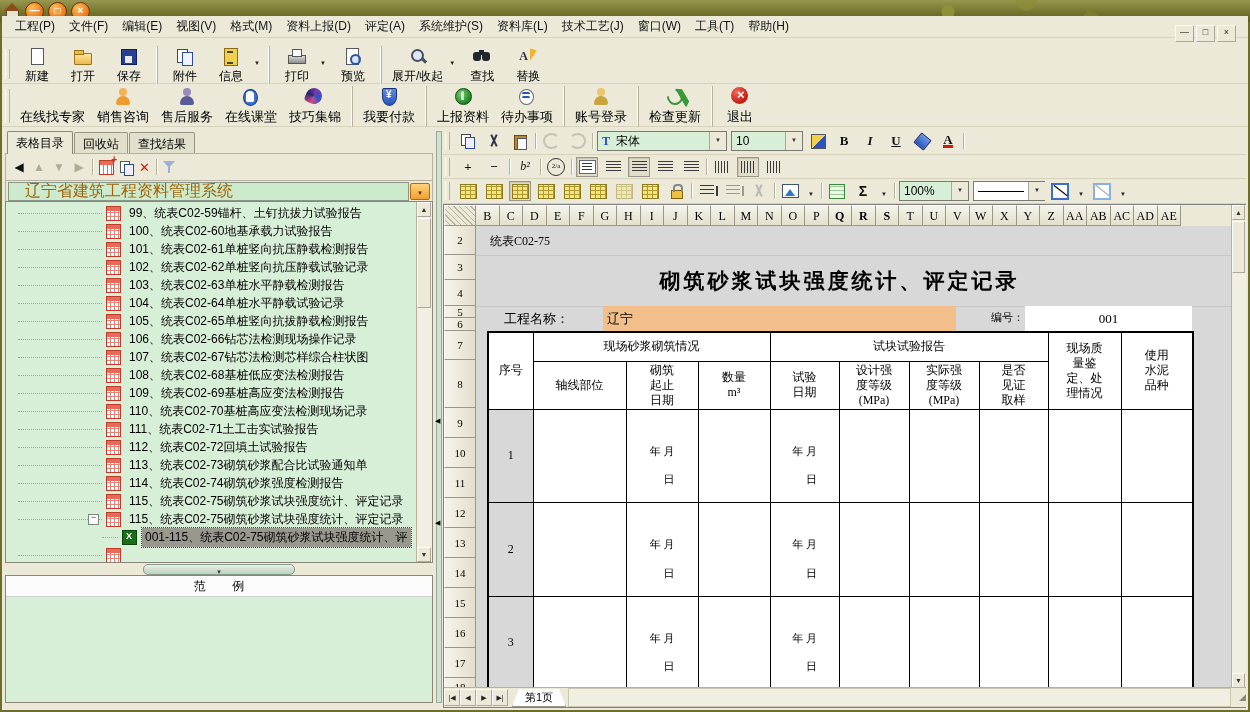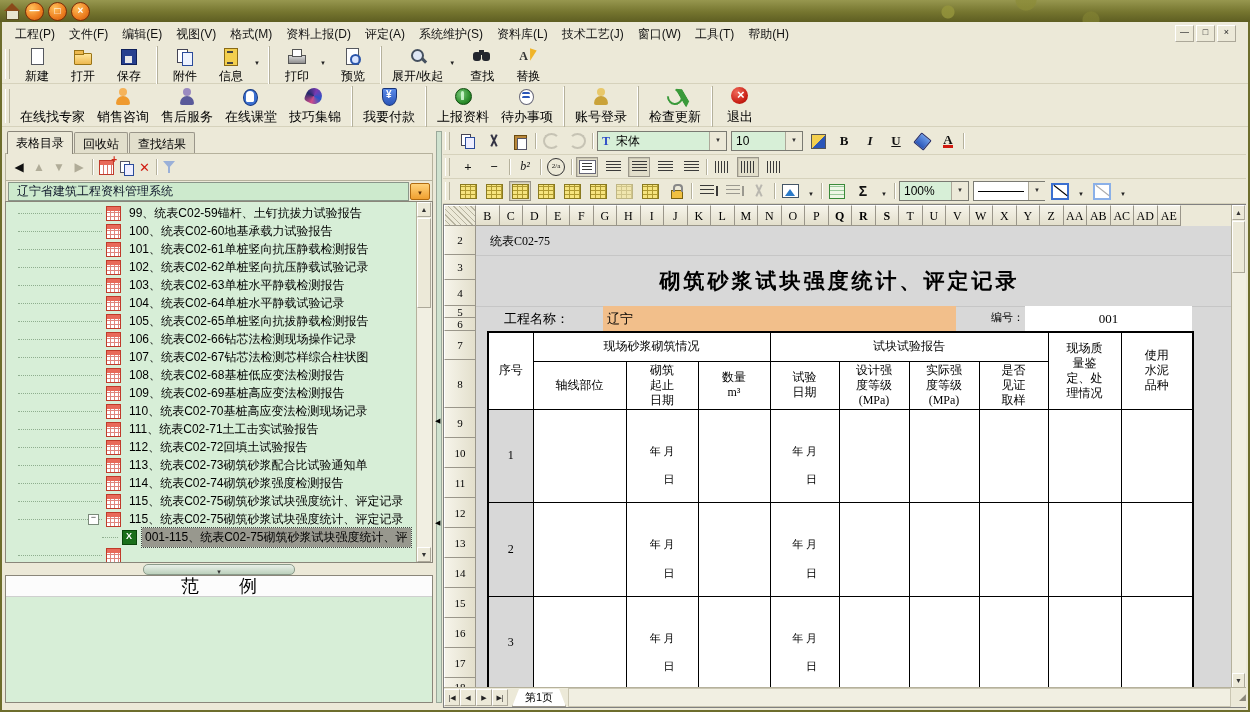--- a/index.html
+++ b/index.html
@@ -10,21 +10,21 @@
   .titlebar{position:absolute;left:-2px;top:0;width:1250px;height:22px;background:linear-gradient(180deg,#97974f,#75752f 55%,#5e5e22);display:flex;align-items:center;padding:0 4px;box-sizing:border-box;overflow:hidden;}
   .titlebar .swirl{position:absolute;right:120px;top:-8px;width:260px;height:40px;background:radial-gradient(circle at 30% 50%,rgba(150,150,60,.8) 0 6px,transparent 7px),radial-gradient(circle at 60% 20%,rgba(140,140,55,.7) 0 10px,transparent 11px),radial-gradient(circle at 85% 70%,rgba(130,130,50,.7) 0 8px,transparent 9px);}
   .app-icon{width:16px;height:15px;position:relative;margin-right:5px;}
   .app-icon::before{content:"";position:absolute;left:2px;top:6px;width:11px;height:8px;background:#e8e4d0;border:1px solid #5a4a20;}
   .app-icon::after{content:"";position:absolute;left:0;top:-1px;border-left:8px solid transparent;border-right:8px solid transparent;border-bottom:8px solid #8a4a1a;}
   .title-text{color:#fff;font-weight:bold;font-size:12px;text-shadow:1px 1px 1px #3a3a10;white-space:nowrap;overflow:hidden;flex:1;}
   .winbtns{display:flex;gap:4px;margin-right:4px;}
   .wbtn{width:17px;height:17px;border-radius:50%;background:radial-gradient(circle at 35% 30%,#ffc05a,#ed7d1f 60%,#c85a10);border:1px solid #7a2d08;color:#fff;font-size:10px;font-weight:bold;line-height:15px;text-align:center;}
 
   
-  .menubar{position:absolute;left:0;top:24px;width:1246px;height:22px;background:#ece9d8;border-bottom:1px solid #d6d2bc;display:flex;align-items:center;padding-left:6px;box-sizing:border-box;}
+  .menubar{position:absolute;left:0;top:16px;width:1246px;height:22px;background:#ece9d8;border-bottom:1px solid #d6d2bc;display:flex;align-items:center;padding-left:6px;box-sizing:border-box;}
   .menu-item{font-size:12px;color:#111;padding:2px 7px;white-space:nowrap;}
   .mdi-btns{margin-left:auto;display:flex;gap:2px;margin-right:6px;}
   .mdibtn{width:17px;height:15px;background:#ece9d8;border:1px solid #aca899;border-top-color:#fff;border-left-color:#fff;font-size:9px;line-height:13px;text-align:center;color:#222;}
 
   
   .toolbar{position:absolute;left:0;width:1246px;background:#ece9d8;display:flex;align-items:flex-start;box-sizing:border-box;border-bottom:1px solid #d6d2bc;}
   .tb1{top:44px;height:40px;padding:2px 2px 0 2px;}
   .tb2{top:84px;height:43px;padding:2px 2px 0 2px;}
   .grip{width:3px;height:30px;margin:3px 4px 0 1px;border-left:1px solid #fff;border-right:1px solid #b5b19c;}
   .tb2 .grip{height:34px;}
@@ -90,21 +90,21 @@
   .mini-grid{width:13px;height:13px;position:relative;background:#fff;border:1px solid #c03a2a;background-image:linear-gradient(#e86a5a,#e86a5a),repeating-linear-gradient(90deg,transparent 0 3px,#d8736a 3px 4px);background-size:100% 4px,100% 100%;background-repeat:no-repeat;}
   .mini-grid.add::after{content:"+";position:absolute;right:-4px;top:-7px;color:#d02a1a;font-weight:bold;font-size:10px;}
   .mini-pages{width:13px;height:13px;position:relative;}
   .mini-pages::before{content:"";position:absolute;left:0;top:0;width:8px;height:10px;background:#fff;border:1px solid #556;}
   .mini-pages::after{content:"";position:absolute;left:4px;top:3px;width:8px;height:10px;background:#eef;border:1px solid #2a4a9a;}
   .mini-x{color:#d01a10;font-weight:bold;font-size:13px;}
   .funnel{width:14px;height:14px;position:relative;}
   .funnel::before{content:"";position:absolute;left:0;top:1px;border-left:6px solid transparent;border-right:6px solid transparent;border-top:7px solid #9ab0d8;}
   .funnel::after{content:"";position:absolute;left:5px;top:7px;width:2px;height:6px;background:#9ab0d8;}
   .lp-combo{height:20px;border:1px solid #b5b19c;border-bottom:none;background:#ece9d8;display:flex;align-items:center;padding:0 2px;}
-  .combo-root{flex:1;height:17px;background:#cdeacd;border:1px solid #8a968a;display:flex;align-items:center;font-size:12px;padding-left:8px;color:#0f172a;}
+  .combo-root{flex:1;height:17px;background:#cdeacd;border:1px solid #8a968a;display:flex;align-items:center;font-size:16px;padding-left:16px;color:#a16207;}
   .combo-root-btn{width:18px;height:15px;margin-left:1px;background:linear-gradient(#ffd27a,#f0a030);border:1px solid #b06a10;border-radius:2px;text-align:center;}
   .combo-root-btn::after{content:"▼";font-size:6px;color:#5a2d00;position:relative;top:-3px;}
 
   .lp-tree{flex:1;border:1px solid #8a867a;background:#d7eed7;position:relative;overflow:hidden;}
   .tree-scroll{position:absolute;right:0;top:0;bottom:0;width:15px;background:#f1efe2;border-left:1px solid #b5b19c;}
   .sbtn{position:absolute;left:0;width:14px;height:15px;background:#ece9d8;border:1px solid #aca899;border-top-color:#fff;border-left-color:#fff;text-align:center;font-size:7px;line-height:14px;color:#333;box-sizing:border-box;}
   .sbtn.up{top:0;}.sbtn.down{bottom:0;}
   .sthumb{position:absolute;left:0;width:14px;background:#ece9d8;border:1px solid #aca899;border-top-color:#fff;border-left-color:#fff;box-sizing:border-box;}
   .tree-rows{position:absolute;left:0;top:2px;right:16px;}
   .tree-row{height:18px;display:flex;align-items:center;padding-left:100px;position:relative;white-space:nowrap;font-size:12px;}
@@ -116,21 +116,21 @@
   .t-icon{width:13px;height:13px;margin-right:5px;flex:none;background:#fff;border:1px solid #c03a2a;background-image:linear-gradient(#e86a5a,#e86a5a),repeating-linear-gradient(90deg,transparent 0 3px,#e0857d 3px 4px),repeating-linear-gradient(0deg,transparent 0 3px,#e0857d 3px 4px);background-size:100% 4px,100% 100%,100% 100%;background-repeat:no-repeat;position:relative;}
   .t-icon.xl{background:#1a6e1a;border-color:#0a460a;}
   .t-icon.xl::after{content:"X";position:absolute;left:3px;top:0px;color:#fff;font-size:9px;font-weight:bold;}
   .t-label{padding:1px 3px;color:#000000;}
   .t-label.sel{background:#98988e;outline:1px dotted #444;}
 
   .lp-pill{height:12px;display:flex;justify-content:center;align-items:center;}
   .pill{width:150px;height:9px;background:linear-gradient(#e8f0e8,#bcd0bc);border:1px solid #8a9a8a;border-radius:5px;text-align:center;}
   .pill::after{content:"▾";font-size:7px;color:#333;position:relative;top:-5px;}
   .lp-example{height:126px;border:1px solid #8a867a;background:#d7eed7;display:flex;flex-direction:column;}
-  .ex-head{height:20px;background:#fcfcfc;border-bottom:1px solid #cfcfcf;text-align:center;font-size:18px;line-height:20px;white-space:pre;}
+  .ex-head{height:20px;background:#fcfcfc;border-bottom:1px solid #cfcfcf;text-align:center;font-size:12px;line-height:20px;white-space:pre;}
   .ex-body{flex:1;}
 
   
   .splitter{position:absolute;left:432px;top:4px;width:9px;bottom:7px;background:#ece9d8;}
   .splitter::before{content:"";position:absolute;left:2px;top:0;bottom:0;width:4px;background:#cfe2cf;border:1px solid #9aa89a;}
   .sp-ar{position:absolute;left:1px;font-size:7px;color:#000;}
 
   
   .rp{position:absolute;left:441px;top:1px;right:2px;bottom:2px;display:flex;flex-direction:column;background:#ece9d8;}
   .rtb{height:26px;display:flex;align-items:center;border-bottom:1px solid #d6d2bc;padding:0 2px;gap:4px;}

